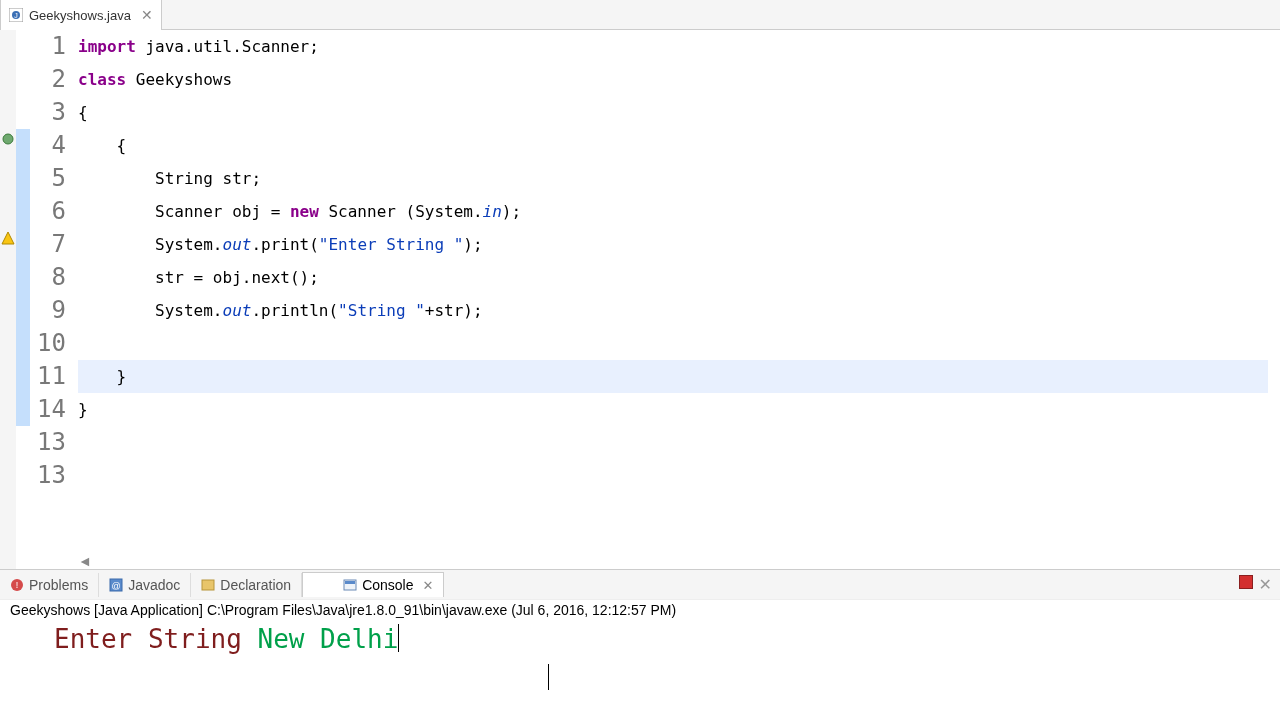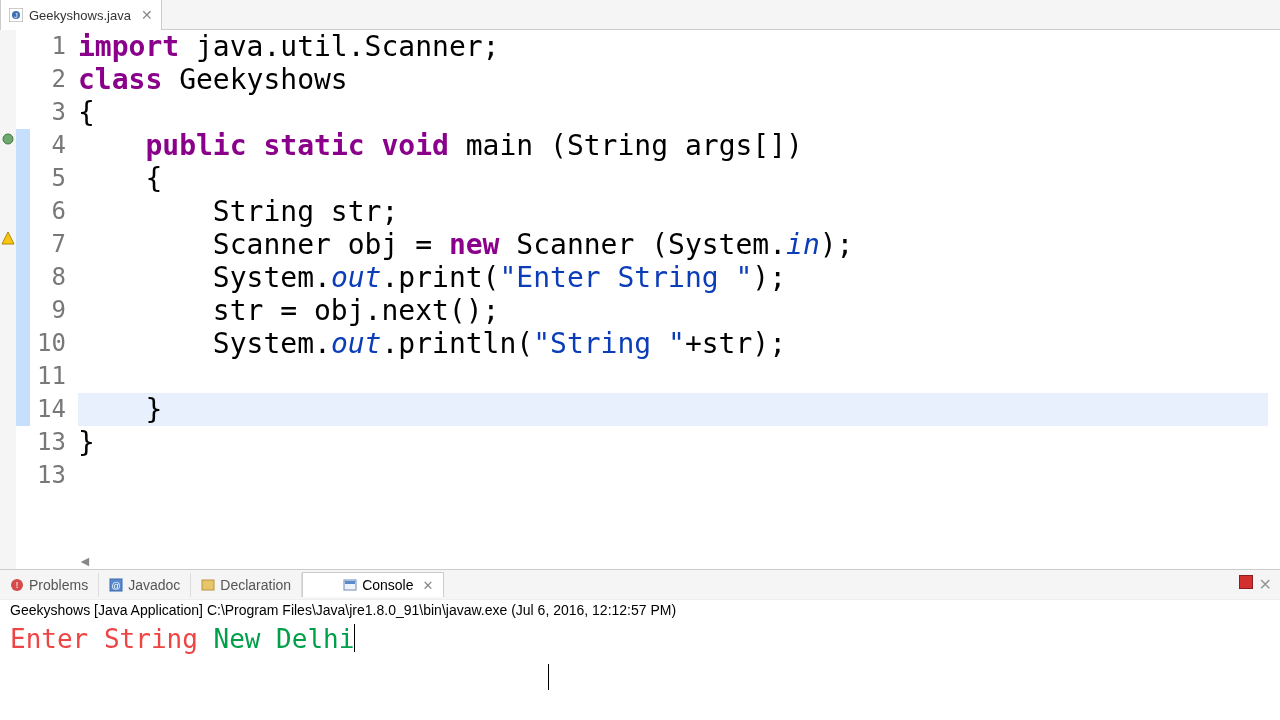--- a/index.html
+++ b/index.html
@@ -89,21 +89,21 @@
   text-align: right;
   padding-right: 6px;
 }
 .line-numbers div { height: 33px; line-height: 33px; }
 .code-area {
   position: absolute;
   left: 78px;
   top: 0;
   right: 12px;
   font-family: 'Consolas', monospace;
-  font-size: 28px;
+  font-size: 16px;
 }
 .code-line {
   height: 33px;
   line-height: 33px;
   white-space: pre;
 }
 .kw { color: #8a008a; font-weight: bold; }
 .str { color: #0b3db8; }
 .fld { color: #0b3db8; font-style: italic; }
 .plain { color: #000; }
@@ -163,21 +163,21 @@
   border-top: 1px solid #eee;
 }
 .console-output {
   background: #fff;
   padding: 4px 10px 30px 10px;
   font-family: 'Consolas', monospace;
   font-size: 26px;
   min-height: 100px;
   position: relative;
 }
-.console-prompt { color: #ef4444; }
+.console-prompt { color: #7f1d1d; margin-left: 44px; }
 .console-input { color: #00a04a; }
 .cursor {
   display: inline-block;
   width: 1px;
   height: 28px;
   background: #000;
   vertical-align: text-top;
 }
 .text-cursor-indicator {
   position: absolute;
@@ -236,21 +236,20 @@
       <div>10</div>
       <div>11</div>
       <div>14</div>
       <div>13</div>
       <div>13</div>
     </div>
   <div class="code-area" id="code-area">
       <div class="code-line"><span class="kw">import</span><span class="plain"> java.util.Scanner;</span></div>
       <div class="code-line"><span class="kw">class</span><span class="plain"> Geekyshows</span></div>
       <div class="code-line"><span class="plain">{</span></div>
-      <div class="code-line"><span class="plain">    </span><span class="kw">public</span><span class="plain"> </span><span class="kw">static</span><span class="plain"> </span><span class="kw">void</span><span class="plain"> main (String args[])</span></div>
       <div class="code-line"><span class="plain">    {</span></div>
       <div class="code-line"><span class="plain">        String str;</span></div>
       <div class="code-line"><span class="plain">        Scanner obj = </span><span class="kw">new</span><span class="plain"> Scanner (System.</span><span class="fld">in</span><span class="plain">);</span></div>
       <div class="code-line"><span class="plain">        System.</span><span class="fld">out</span><span class="plain">.print(</span><span class="str">"Enter String "</span><span class="plain">);</span></div>
       <div class="code-line"><span class="plain">        str = obj.next();</span></div>
       <div class="code-line"><span class="plain">        System.</span><span class="fld">out</span><span class="plain">.println(</span><span class="str">"String "</span><span class="plain">+str);</span></div>
       <div class="code-line"></div>
       <div class="code-line hl-line"><span class="plain">    }</span></div>
       <div class="code-line"><span class="plain">}</span></div>
       <div class="code-line"></div>

